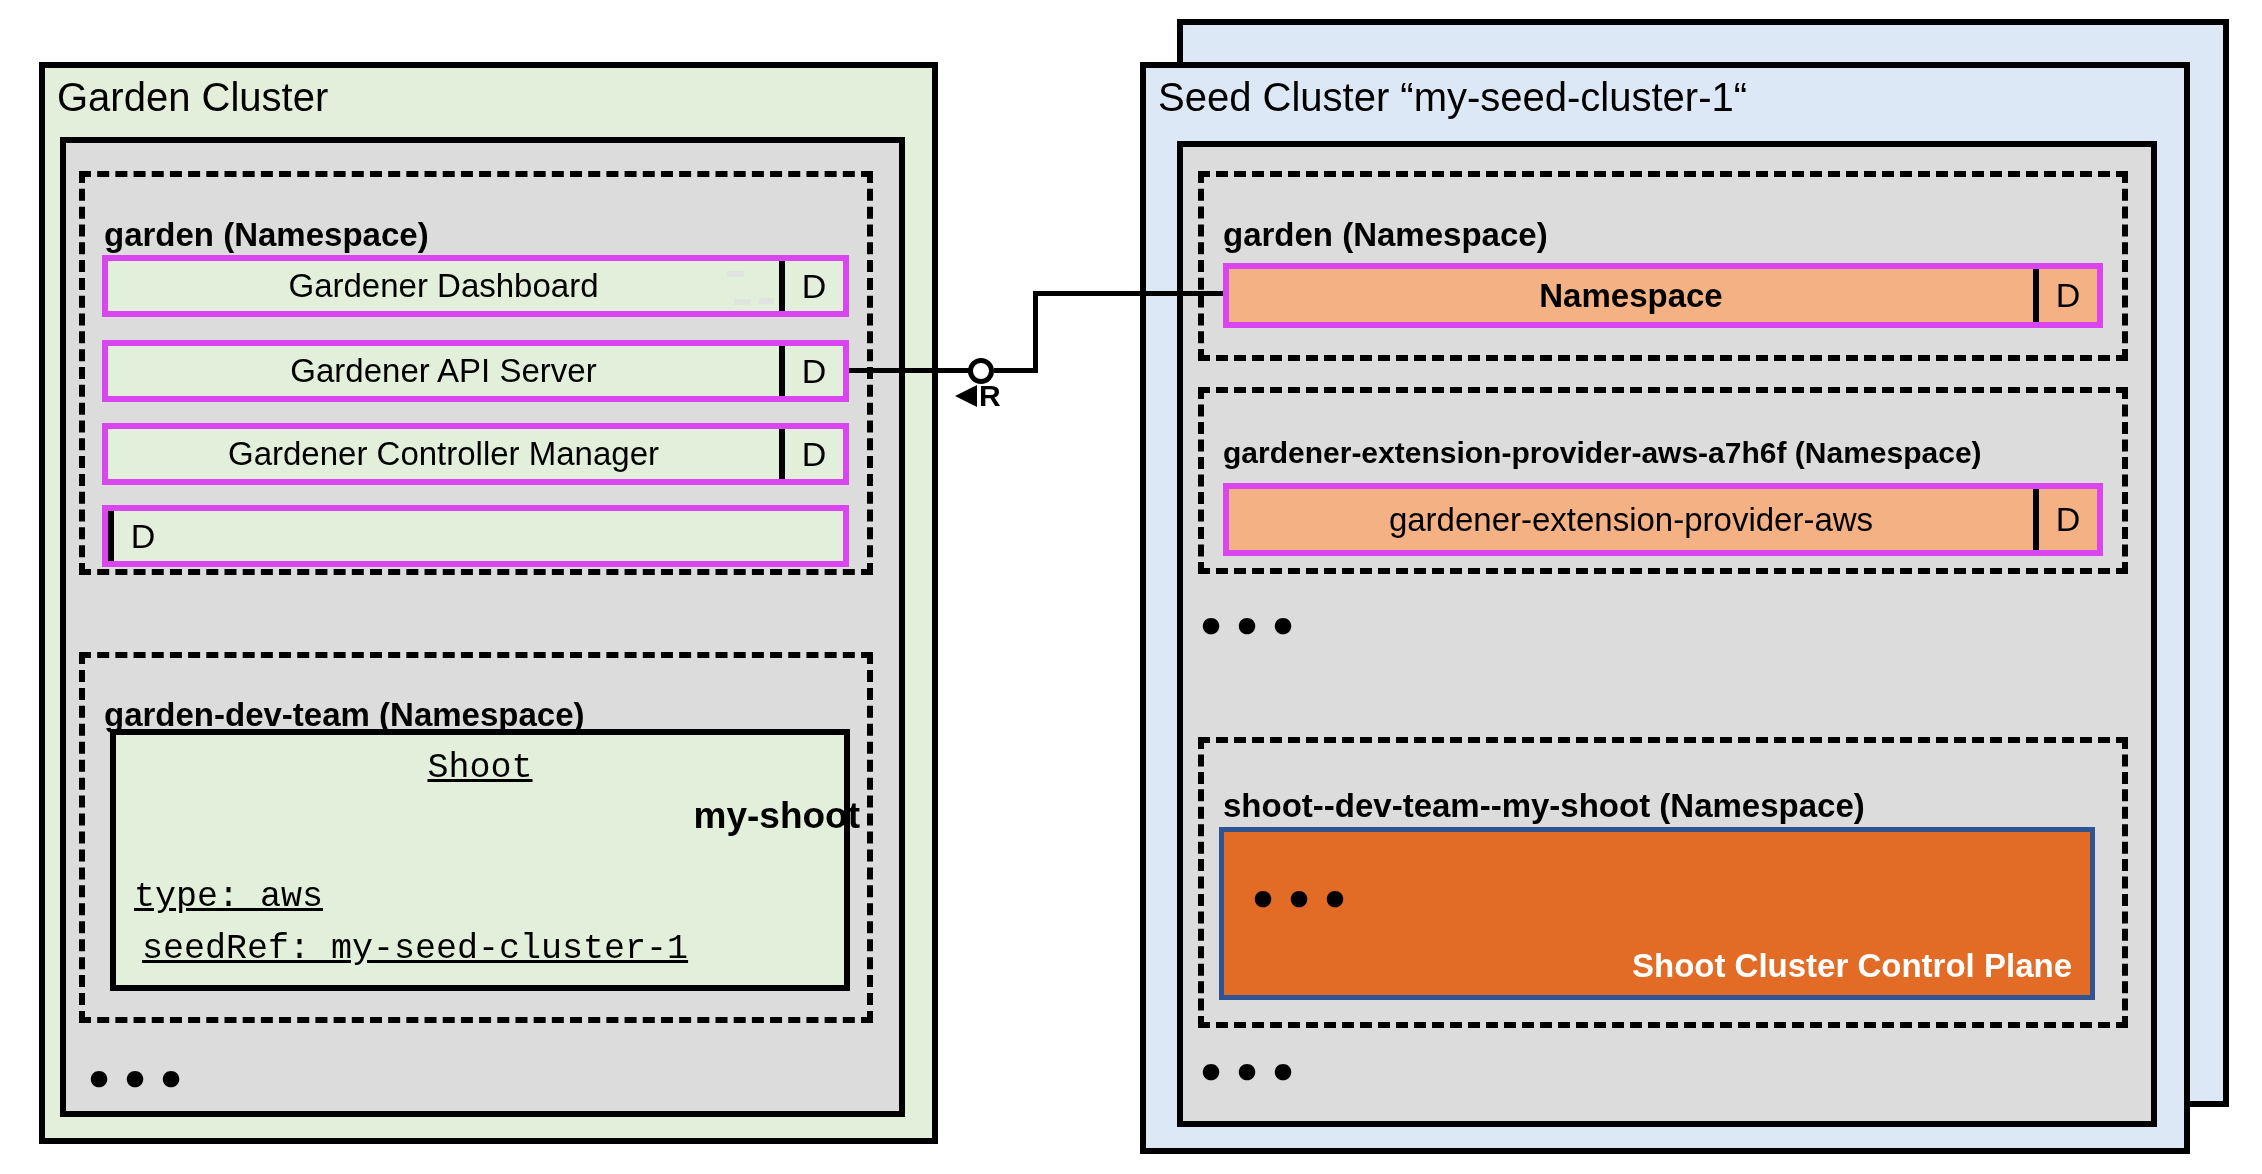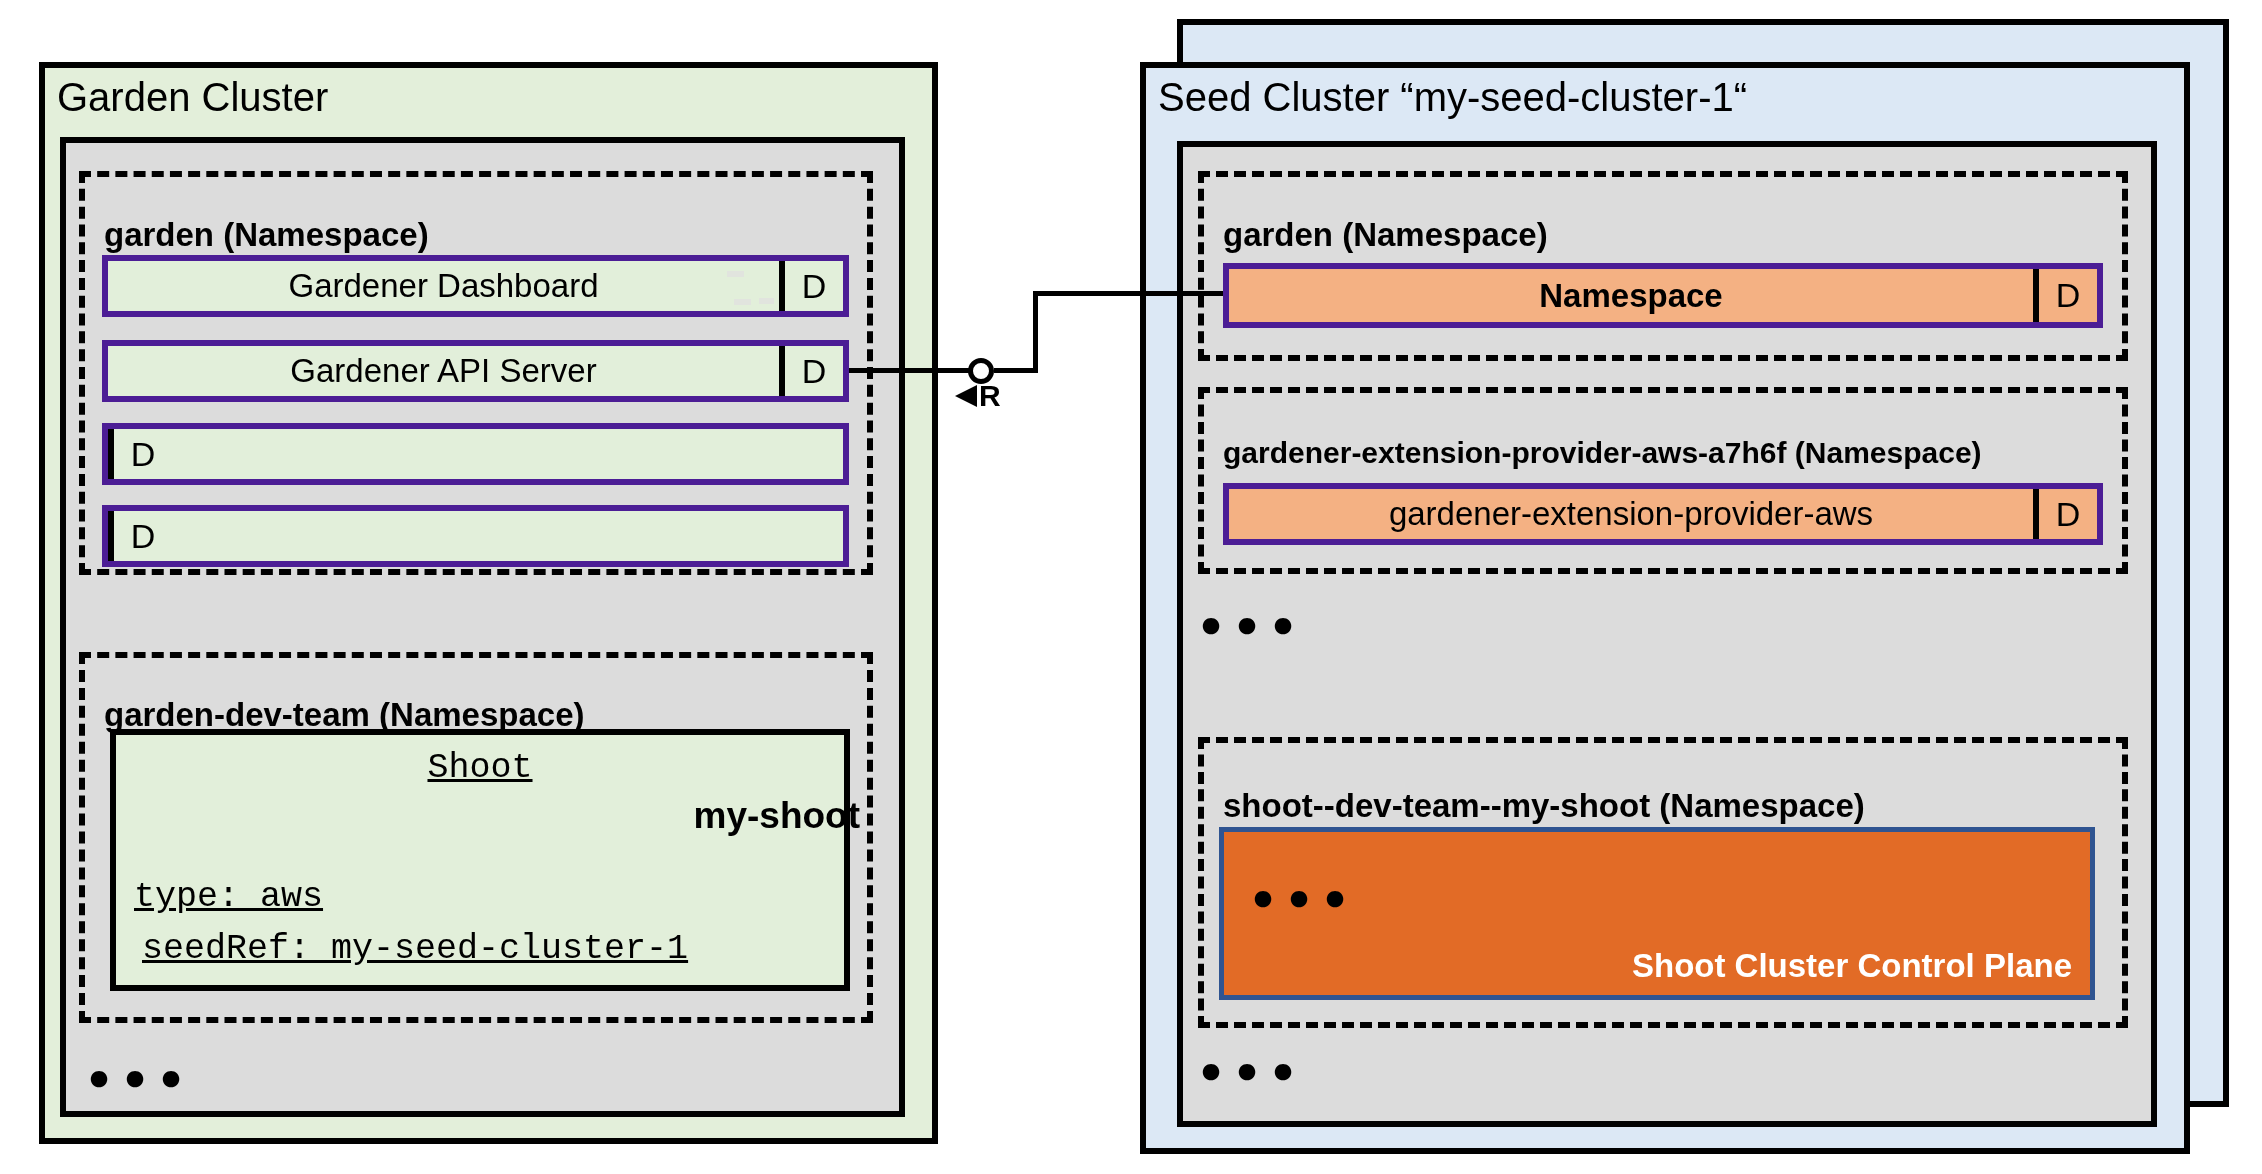--- a/index.html
+++ b/index.html
@@ -6,21 +6,21 @@
   #canvas{
     position:relative;width:2262px;height:1174px;background:#ffffff;overflow:hidden;
     font-family:"Liberation Sans",sans-serif;color:#000;
   }
   .abs{position:absolute;}
   .solidbox{box-sizing:border-box;border:6px solid #000;}
   .dashedbox{box-sizing:border-box;border:6px dashed #000;background:transparent;}
   .cluster-title{font-size:40px;font-weight:400;white-space:nowrap;}
   .ns-label{font-size:33px;font-weight:700;white-space:nowrap;margin-top:24px;}
   .row{
-    box-sizing:border-box;border:6px solid #4c1d95;display:flex;align-items:stretch;
+    box-sizing:border-box;border:6px solid #d946ef;display:flex;align-items:stretch;
   }
   .row .lbl{
     flex:1;display:flex;align-items:center;justify-content:center;
     font-size:33px;white-space:nowrap;
   }
   .row .dcell{
     width:58px;border-left:6px solid #000;display:flex;align-items:center;justify-content:center;
     font-size:34px;
   }
   .bold{font-weight:700;}
@@ -49,21 +49,21 @@
   <div class="abs ns-label" style="left:1223px;top:192px;">garden (Namespace)</div>
 
   <div class="abs row" style="left:1223px;top:263px;width:880px;height:65px;background:#f4b183;">
     <div class="lbl bold">Namespace</div>
     <div class="dcell">D</div>
   </div>
 
   <div class="abs dashedbox" style="left:1198px;top:387px;width:930px;height:187px;"></div>
   <div class="abs ns-label" style="left:1223px;top:412px;font-size:30px;">gardener-extension-provider-aws-a7h6f (Namespace)</div>
 
-  <div class="abs row" style="left:1223px;top:483px;width:880px;height:62px;background:#f4b183;">
+  <div class="abs row" style="left:1223px;top:483px;width:880px;height:73px;background:#f4b183;">
     <div class="lbl">gardener-extension-provider-aws</div>
     <div class="dcell">D</div>
   </div>
 
   <div class="abs dots" style="left:1196px;top:603px;">•••</div>
 
   <div class="abs dashedbox" style="left:1198px;top:737px;width:930px;height:291px;"></div>
   <div class="abs ns-label" style="left:1223px;top:763px;">shoot--dev-team--my-shoot (Namespace)</div>
 
   <div class="abs" style="left:1219px;top:827px;width:876px;height:173px;box-sizing:border-box;border:5px solid #2f5491;background:#e26b26;">
@@ -86,20 +86,21 @@
     <div class="lbl">Gardener Dashboard</div>
     <div class="dcell">D</div>
   </div>
 
   <div class="abs row" style="left:102px;top:340px;width:747px;height:62px;background:#e2efda;">
     <div class="lbl">Gardener API Server</div>
     <div class="dcell">D</div>
   </div>
 
   <div class="abs row" style="left:102px;top:423px;width:747px;height:62px;background:#e2efda;">
+    <div class="lbl">Gardener Controller Manager</div>
     <div class="dcell">D</div>
   </div>
 
   <div class="abs row" style="left:102px;top:505px;width:747px;height:62px;background:#e2efda;">
     <div class="dcell">D</div>
   </div>
 
   <div class="abs artifact" style="left:727px;top:271px;width:17px;height:6px;"></div>
   <div class="abs artifact" style="left:734px;top:299px;width:17px;height:6px;"></div>
   <div class="abs artifact" style="left:759px;top:298px;width:15px;height:6px;"></div>

